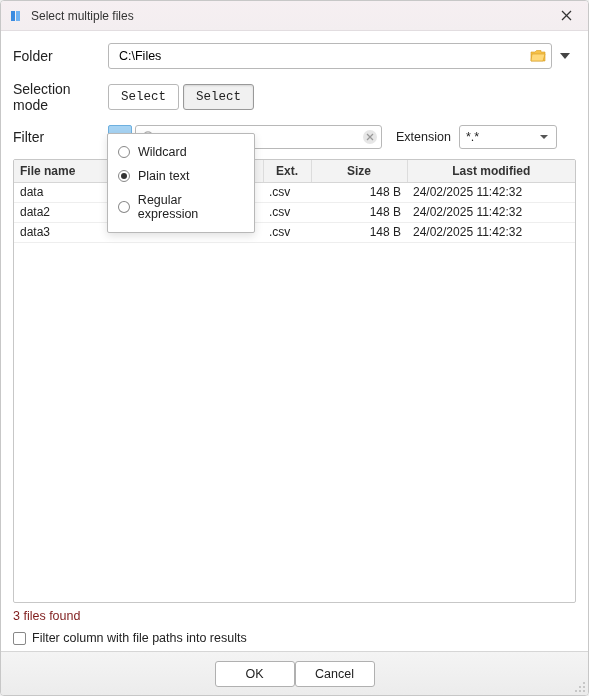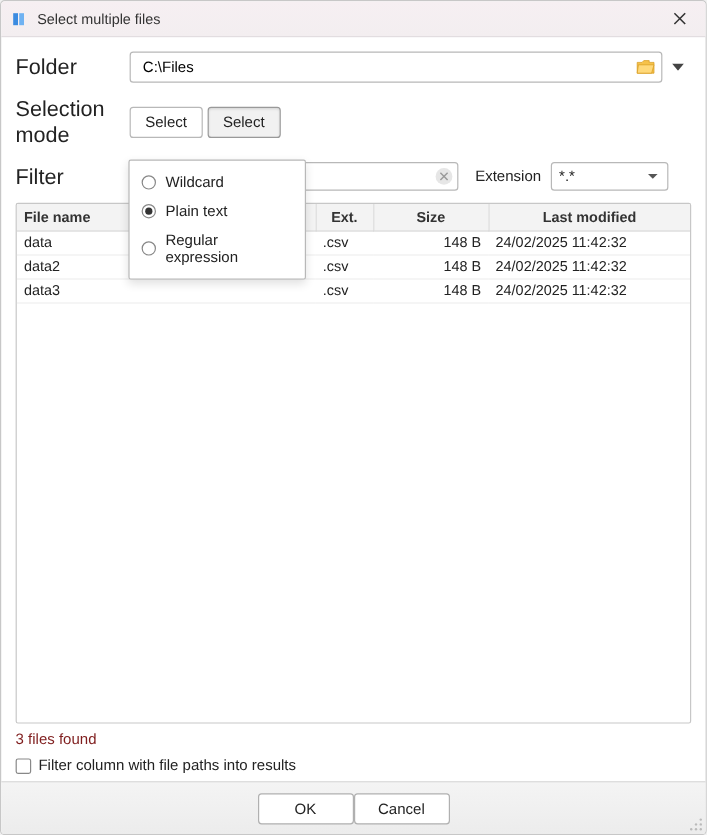--- a/index.html
+++ b/index.html
@@ -53,21 +53,21 @@
     flex-direction: column;
     position: relative;
   }
   .form-row {
     display: flex;
     align-items: center;
     margin-bottom: 12px;
   }
   .form-label {
     width: 95px;
-    font-size: 18px;
+    font-size: 14px;
     color: #222;
   }
   .folder-input-wrap {
     flex: 1;
     display: flex;
     align-items: center;
     border: 1px solid #b8b8b8;
     border-radius: 3px;
     height: 26px;
     padding: 0 4px 0 8px;
@@ -90,20 +90,21 @@
   .folder-chevron {
     width: 22px;
     display: flex; align-items: center; justify-content: center;
     color: #555;
     margin-left: 2px;
   }
   
   .seg-buttons {
     display: flex;
     gap: 4px;
+    font-family: Liberation Mono, monospace;
   }
   .seg-btn {
     height: 26px;
     padding: 0 12px;
     border: 1px solid #b8b8b8;
     border-radius: 3px;
     background: #fff;
     font-size: 12.5px;
     display: flex; align-items: center;
     cursor: default;

